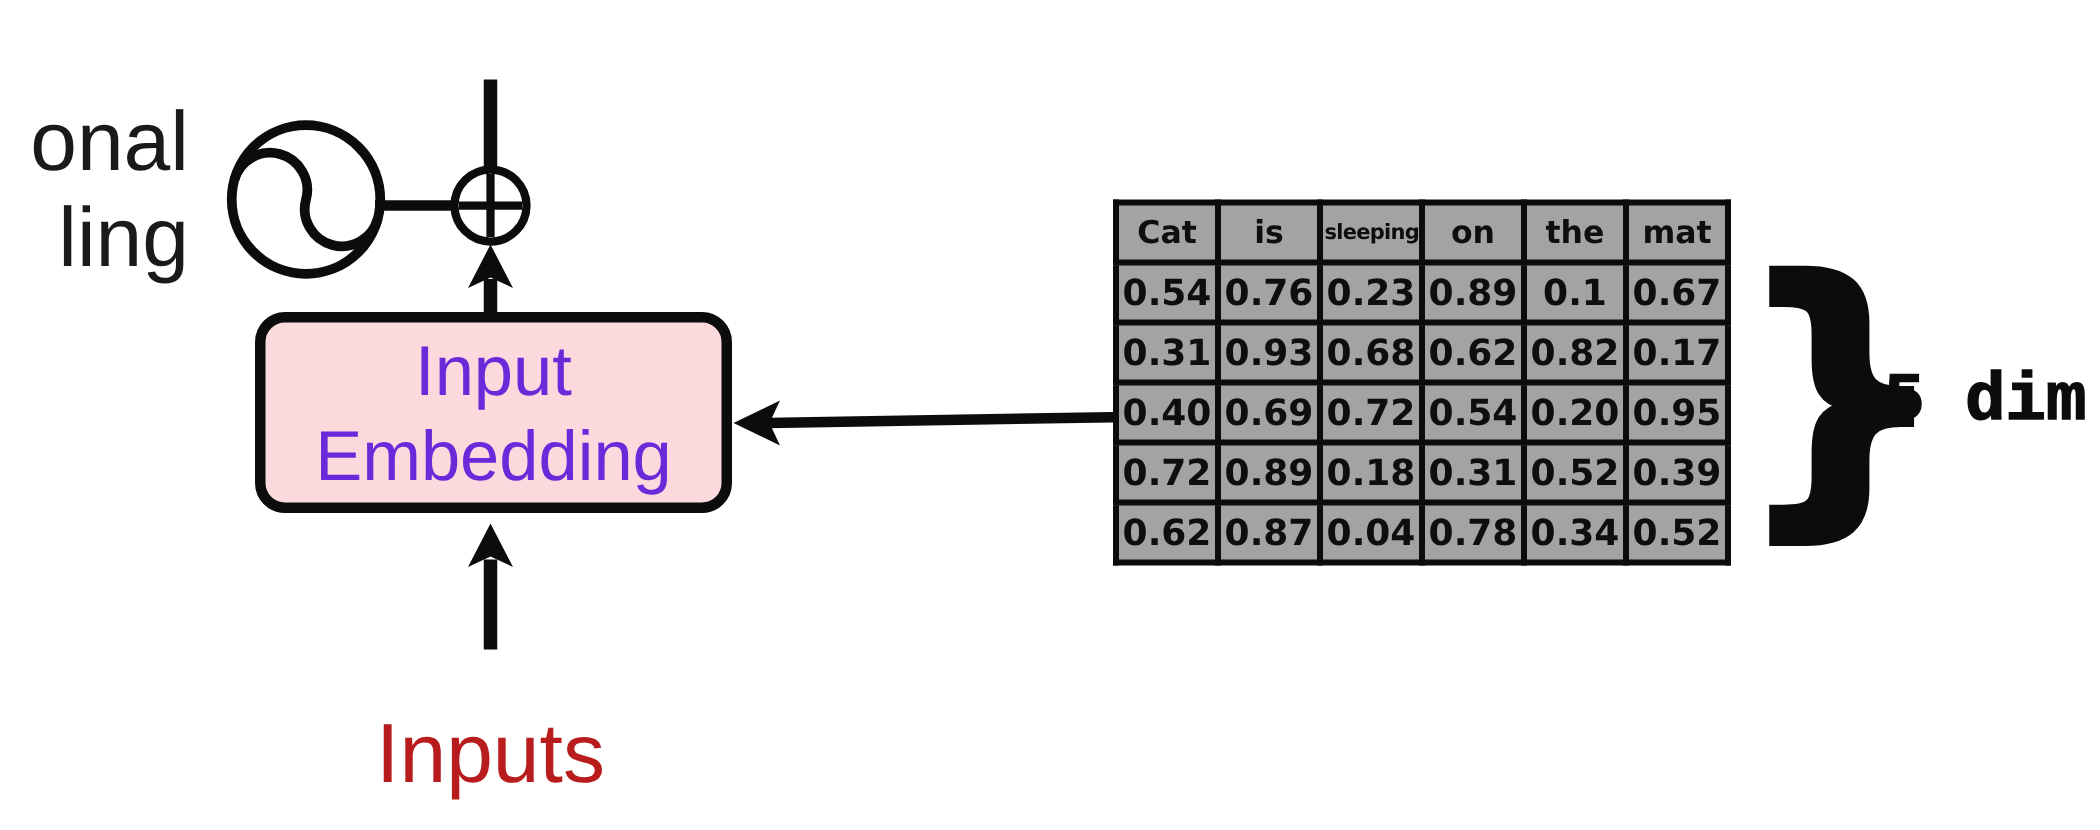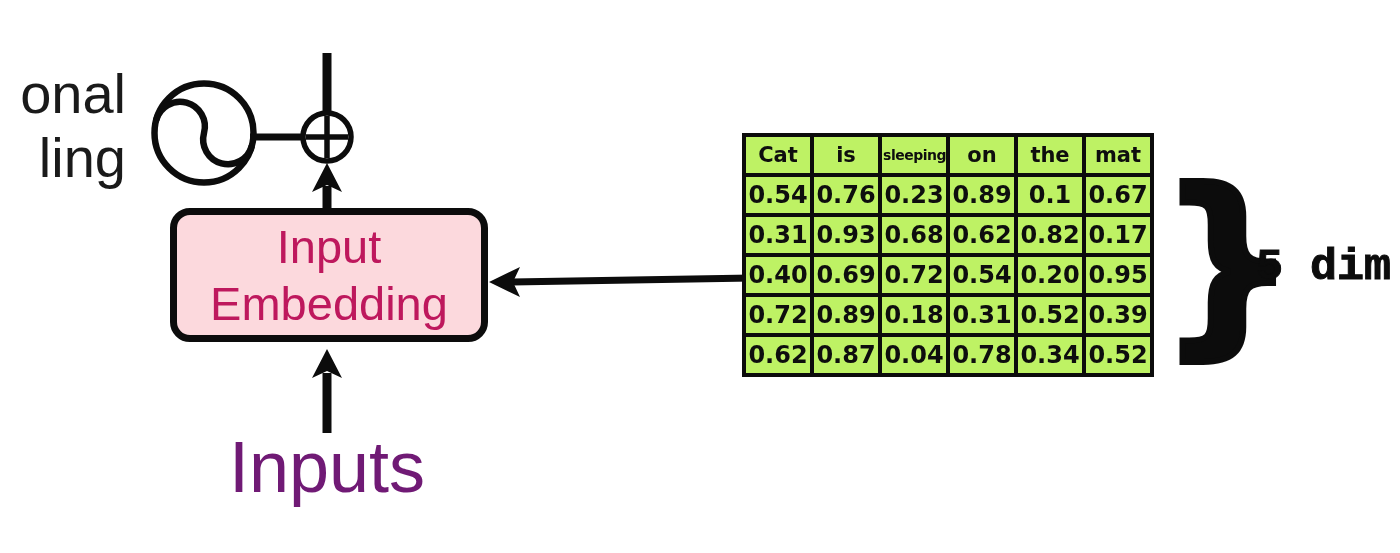--- a/index.html
+++ b/index.html
@@ -14,36 +14,36 @@
     font-size:56px;line-height:64px;color:#1a1a1a;white-space:nowrap;
   }
   .pos-label span{display:block;}
   
   .wires{position:absolute;left:0;top:0;}
   
   .emb-box{
     position:absolute;left:170px;top:208px;width:318px;height:134px;box-sizing:border-box;
     background:#fcd9dd;border:7px solid #0c0c0c;border-radius:20px;
     display:flex;flex-direction:column;justify-content:center;align-items:center;
-    font-size:47px;line-height:57px;color:#be185d;
+    font-size:47px;line-height:57px;color:#6d28d9;
   }
   .emb-box span{display:block;}
   
   .inputs-label{
-    position:absolute;left:202px;top:426px;width:250px;text-align:center;
-    font-size:72px;color:#701a75;
+    position:absolute;left:202px;top:469px;width:250px;text-align:center;
+    font-size:56px;color:#b91c1c;
   }
   
   .tbl{
     position:absolute;left:742px;top:133px;border-collapse:collapse;table-layout:fixed;
     background:#ffffff;font-family:"DejaVu Sans",sans-serif;color:#0e0e0e;
   }
   .tbl th,.tbl td{
     border:4px solid #0c0c0c;width:64px;height:36px;padding:0;
-    text-align:center;vertical-align:middle;font-weight:bold;background:#bef264;
+    text-align:center;vertical-align:middle;font-weight:bold;background:#a3a3a3;
   }
   .tbl th{font-size:21px;}
   .tbl th.small{font-size:14px;letter-spacing:-0.5px;text-align:right;}
   .tbl td{font-size:24px;}
   
   .brace{
     position:absolute;left:1158px;top:164px;color:#0c0c0c;
     font-family:"DejaVu Sans",sans-serif;font-weight:bold;
     font-size:196px;line-height:196px;
     -webkit-text-stroke:6px #0c0c0c;

